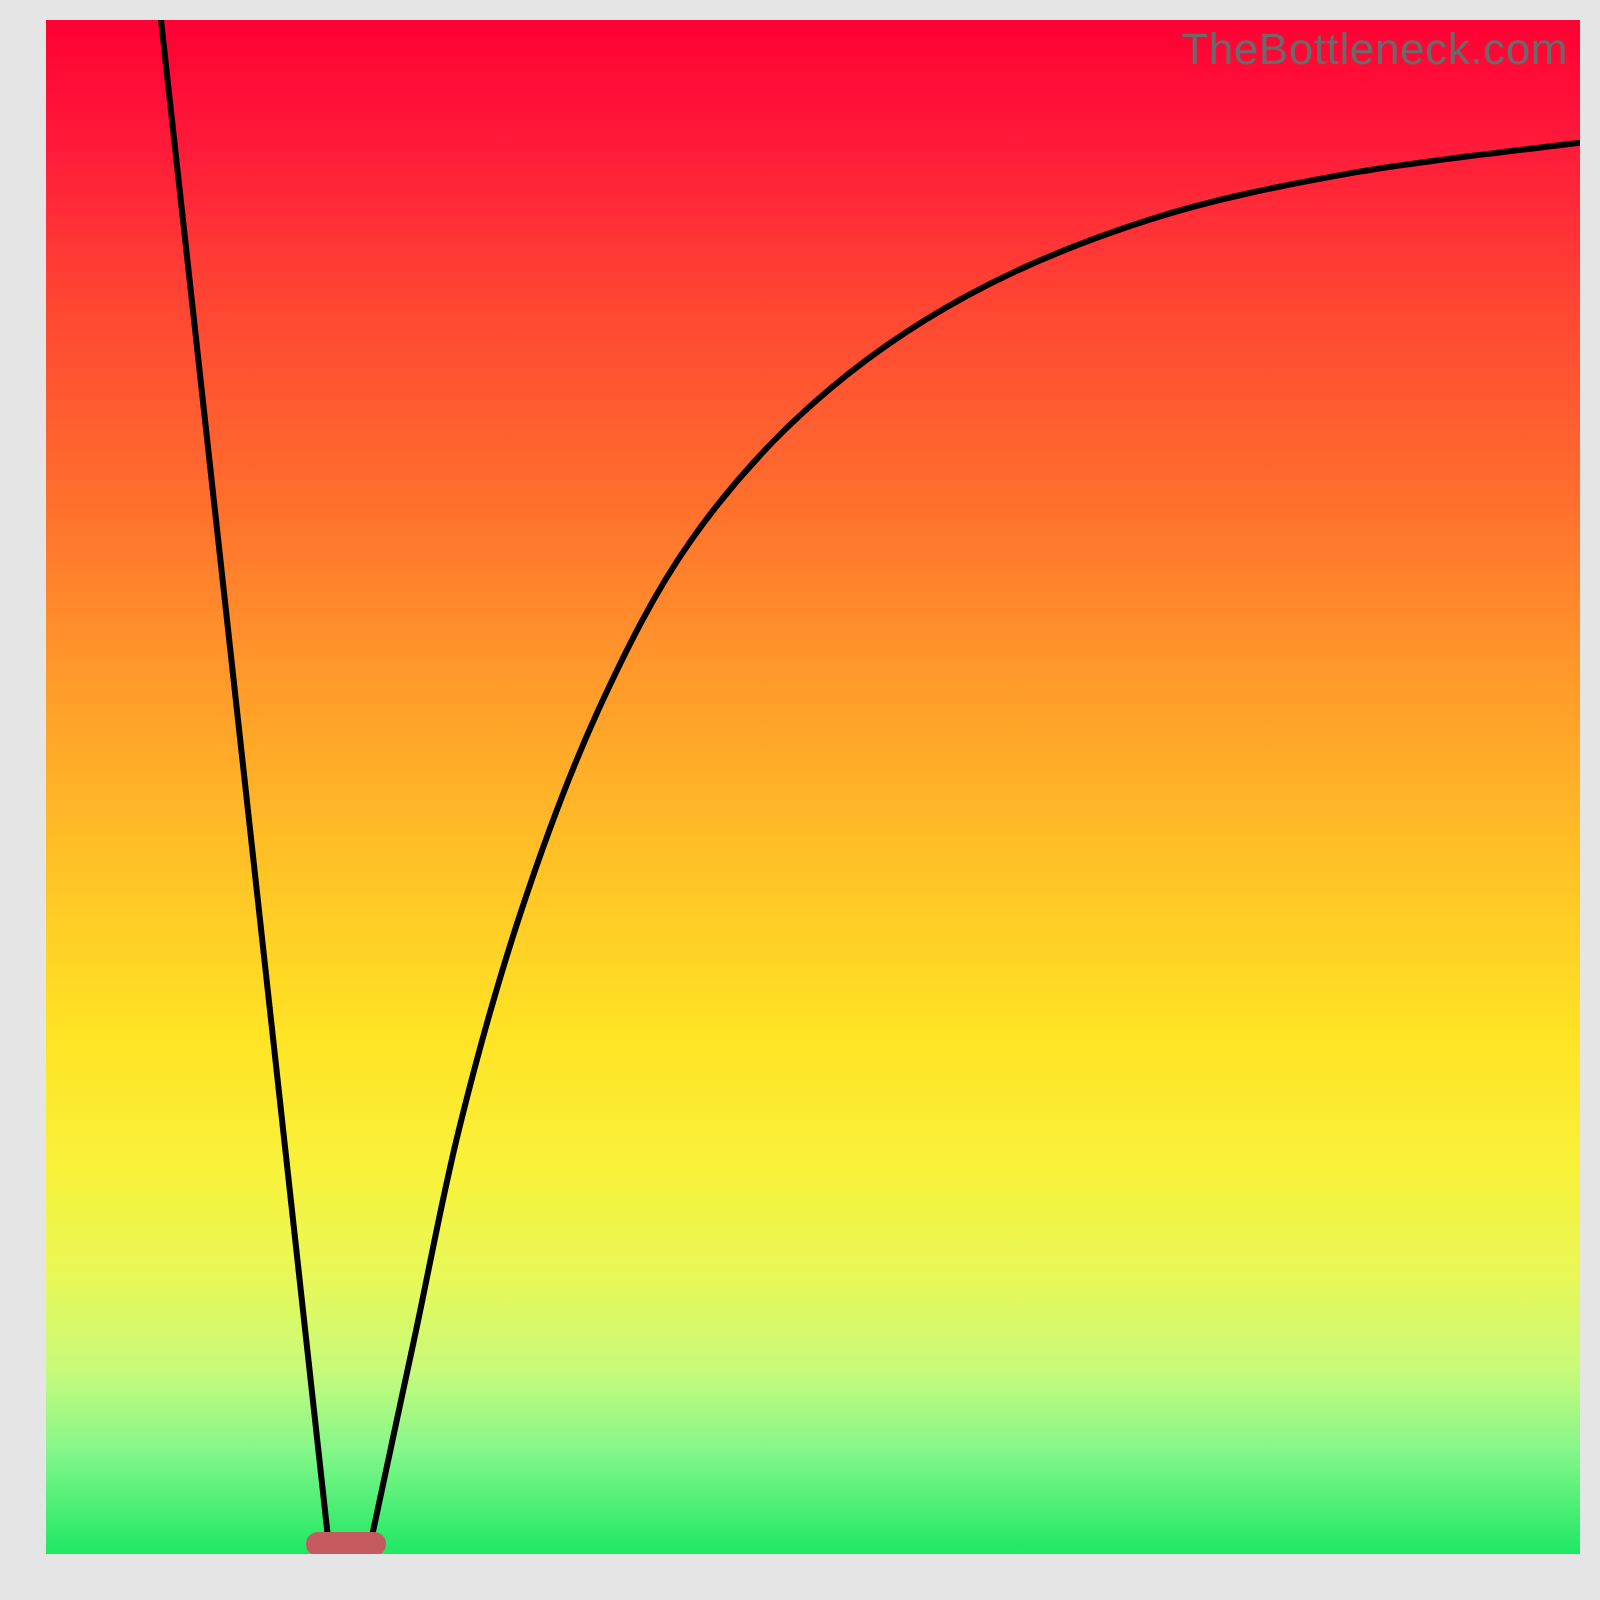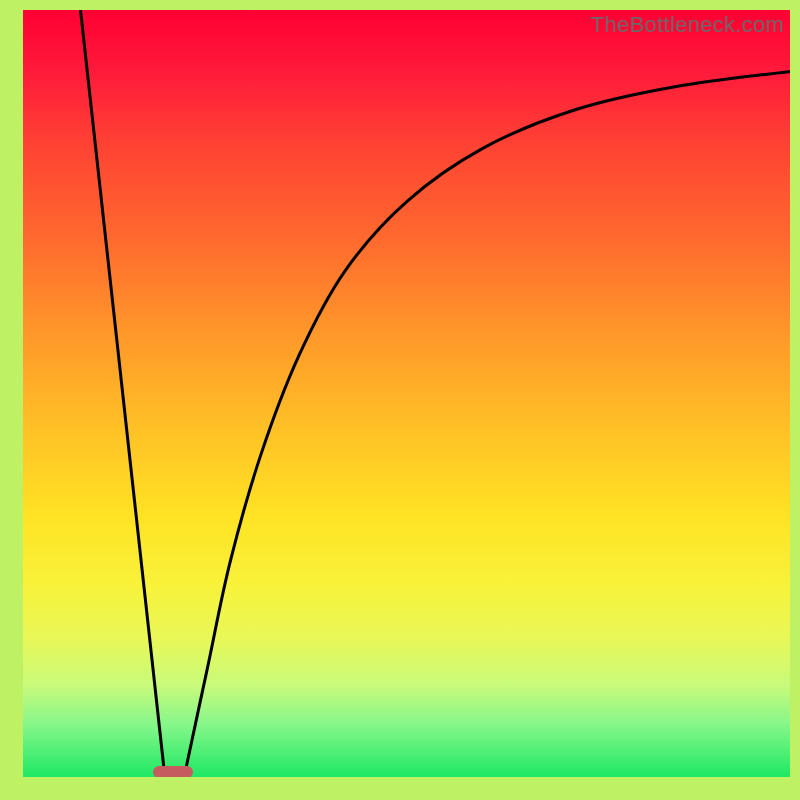--- a/index.html
+++ b/index.html
@@ -6,21 +6,21 @@
     margin: 0;
     padding: 0;
     width: 800px;
     height: 800px;
     overflow: hidden;
     font-family: Arial, Helvetica, sans-serif;
   }
   .outer {
     width: 800px;
     height: 800px;
-    background: #bef264;
+    background: #e5e5e5;
     position: relative;
     box-sizing: border-box;
   }
   .plot-area {
     position: absolute;
     left: 23px;
     top: 10px;
     width: 767px;
     height: 767px;
     overflow: hidden;

